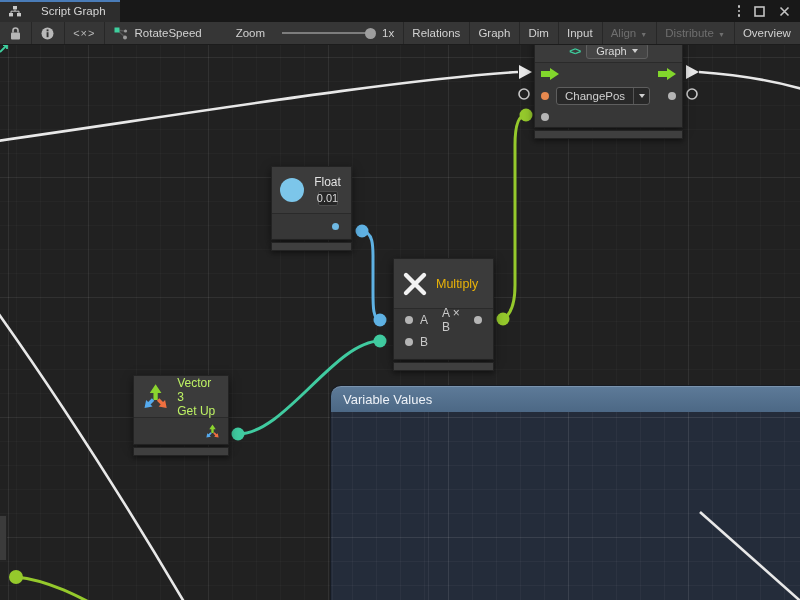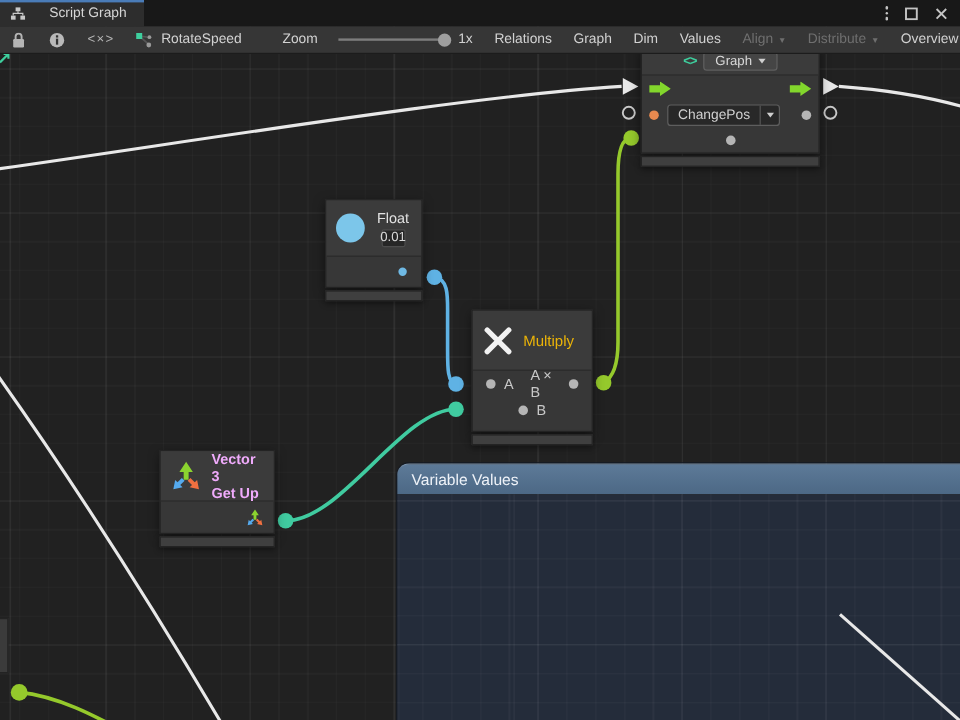--- a/index.html
+++ b/index.html
@@ -58,21 +58,21 @@
   .node-header { background:#3b3b3b; border-bottom:1px solid #2a2a2a; display:flex; align-items:center; }
   .node-footer { margin-top:2px; height:9px; background:#3f3f3f; border:1px solid #232323; box-shadow:0 2px 5px rgba(0,0,0,0.45); }
   .dot { width:8px; height:8px; border-radius:50%; background:#b5b5b5; flex:none; }
   .dot.orange { background:#e7894f; }
 
   #event-node { left:534px; top:38px; width:149px; }
   #event-node .node-header { height:24px; justify-content:center; gap:6px; }
   .hdr-chip { background:#454545; border:1px solid #5f5f5f; border-radius:3px; padding:1px 9px; font-size:11px; color:#dadada; display:flex; align-items:center; gap:5px; }
   .chip-caret { width:0; height:0; border-left:3.5px solid transparent; border-right:3.5px solid transparent; border-top:4.5px solid #cfcfcf; }
   .tealmark { color:#3ecf9e; font-weight:bold; font-size:11px; letter-spacing:-1px; }
-  .prow { display:flex; align-items:center; padding:0 6px;justify-content:center; }
+  .prow { display:flex; align-items:center; padding:0 6px; }
   #event-node .r1 { height:22px; justify-content:space-between; }
   #event-node .r2 { height:22px; gap:7px; }
   #event-node .r3 { height:20px; }
   .dropdown { height:18px; background:#282828; border:1px solid #5e5e5e; border-radius:3px; display:flex; align-items:center; font-size:11.5px; color:#d0d0d0; }
   .dd-label { padding:0 8px; }
   .dd-arrow { width:16px; align-self:stretch; border-left:1px solid #555; display:flex; align-items:center; justify-content:center; }
 
   #float-node { left:271px; top:166px; width:81px; }
   #float-node .node-header { height:47px; padding:0 7px 0 8px; gap:7px; }
   .float-circle { width:24px; height:24px; border-radius:50%; background:#7cc6ea; flex:none; }
@@ -82,21 +82,21 @@
   #float-node .body { height:25px; display:flex; align-items:center; justify-content:flex-end; padding:0 12px; }
 
   #multiply-node { left:393px; top:258px; width:101px; }
   #multiply-node .node-header { height:50px; padding:0 8px; gap:8px; }
   #multiply-node .prow { height:22px; gap:7px; padding:0 11px; }
   .plabel { color:#c9c9c9; }
   .spacer { flex:1; }
 
   #vector-node { left:133px; top:375px; width:96px; }
   #vector-node .node-header { height:42px; padding:0 8px; gap:8px; }
-  .vcol { display:flex; flex-direction:column; line-height:14px; color:#f0abfc;font-weight:bold; }
+  .vcol { display:flex; flex-direction:column; line-height:14px; color:#bef264; }
   #vector-node .body { height:26px; display:flex; align-items:center; justify-content:flex-end; padding:0 8px; }
 
   #node-fragment { position:absolute; left:-2px; top:515px; width:9px; height:46px; background:#3b3b3b; border:1px solid #232323; z-index:3; }
 </style>
 </head>
 <body>
 
 <div id="app">
 
   <div id="canvas"></div>
@@ -319,21 +319,21 @@
     <div class="tsep"></div>
     <div class="tbtn">
         <span>Graph</span>
       </div>
     <div class="tsep"></div>
     <div class="tbtn">
         <span>Dim</span>
       </div>
     <div class="tsep"></div>
     <div class="tbtn">
-        <span>Values</span>
+        <span>Input</span>
       </div>
     <div class="tsep"></div>
     <div class="tbtn disabled">
         <span>Align</span>
         <span class="caret">▼</span>
       </div>
     <div class="tsep"></div>
     <div class="tbtn disabled">
         <span>Distribute</span>
         <span class="caret">▼</span>

